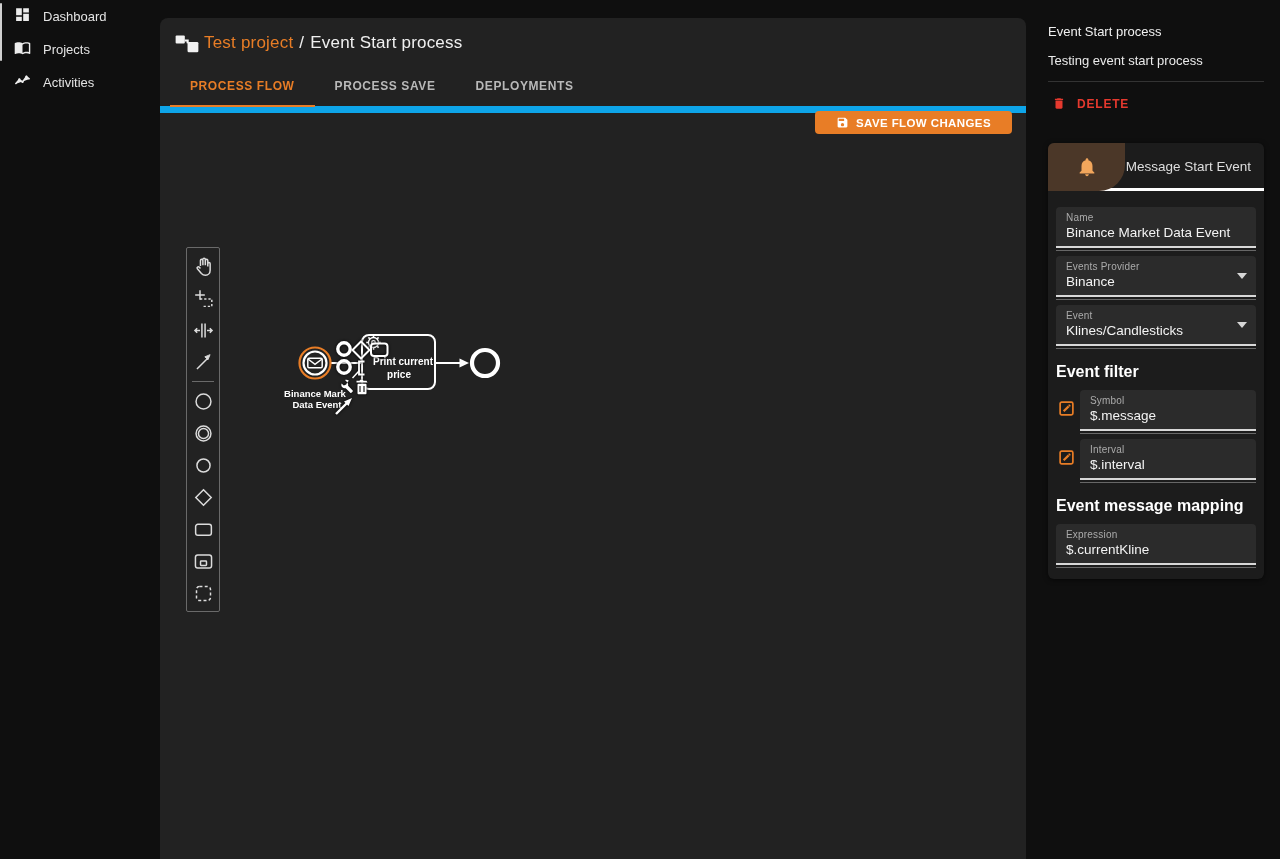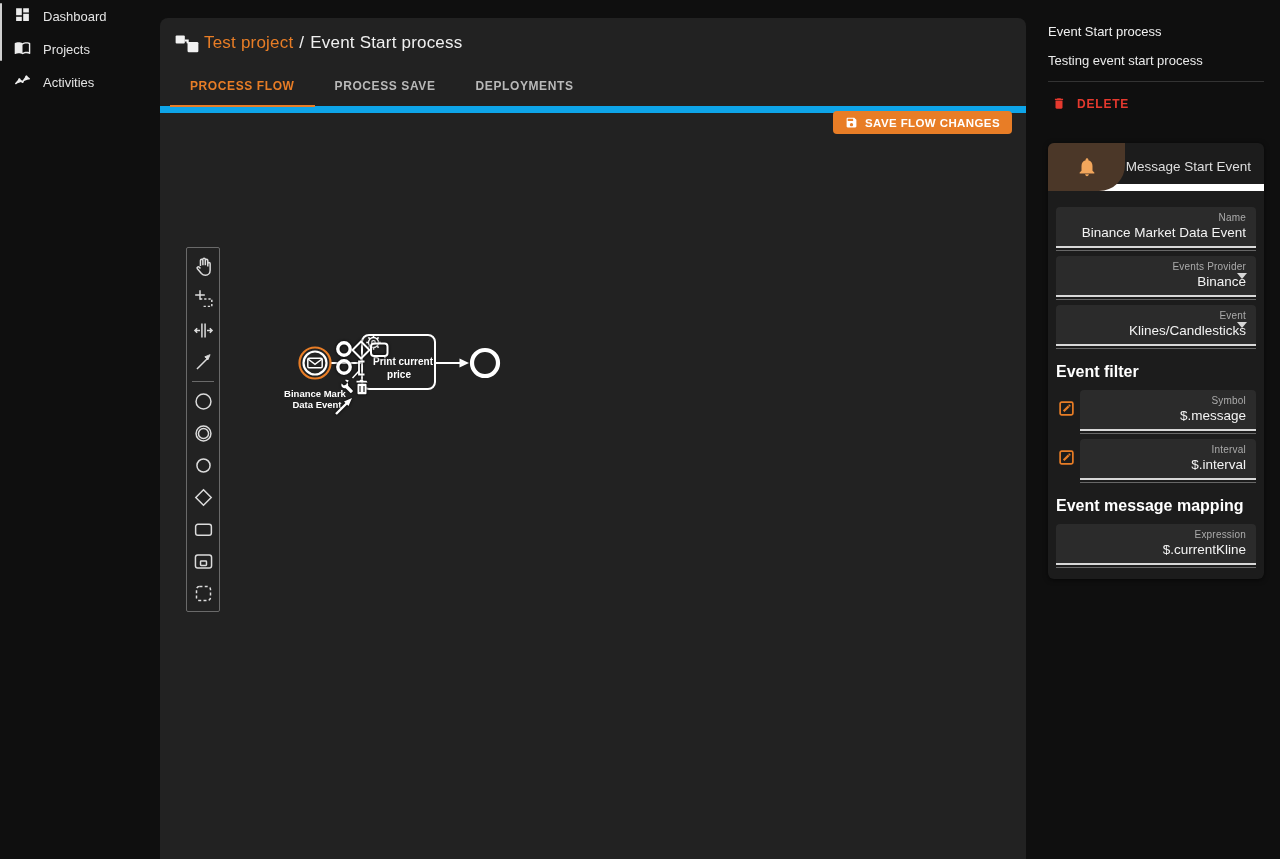--- a/index.html
+++ b/index.html
@@ -27,21 +27,21 @@
 
   .tabs { display:flex; padding-left:10px; border-bottom:7px solid #0ea5e9; margin-top:6px; }
   .tab { padding:13px 20px 13px; font-size:12px; font-weight:700; letter-spacing:.6px;
     color:#b9b9b9; position:relative; cursor:pointer; white-space:nowrap; }
   .tab.active { color:#e87d26; }
   .tab.active::after { content:""; position:absolute; left:0; right:0; bottom:-1px; height:2px; background:#e87d26; }
 
   .canvas { position:absolute; left:0; top:97px; right:0; bottom:0; }
 
   .save-btn { position:absolute; top:93px; right:14px; height:23px; display:flex; align-items:center; gap:7px;
-    background:#e87d26; border:none; border-radius:4px; padding:0 12px; cursor:pointer;
+    background:#e87d26; border:none; border-radius:4px; padding:0 21px; cursor:pointer;
     color:#fff; font-size:11.5px; font-weight:700; letter-spacing:.4px; font-family:inherit; }
   .save-btn svg { width:13px; height:13px; fill:#fff; }
 
   
   .palette { position:absolute; left:26px; top:132px; width:34px; background:#222;
     border:1px solid #6a6a6a; border-radius:2px; padding:2px 0; }
   .pal-tool { width:32px; height:32px; display:flex; align-items:center; justify-content:center; cursor:pointer; }
   .pal-tool svg { width:21px; height:21px; stroke:#dcdcdc; fill:none; stroke-width:1.7; }
   .pal-sep { height:1px; background:#6a6a6a; margin:3px 5px; }
 
@@ -52,30 +52,30 @@
   .rp-name { font-size:13px; font-weight:500; color:#f0f0f0; padding:24px 16px 0 22px; }
   .rp-desc { font-size:13px; color:#eaeaea; padding:14px 16px 0 22px; }
   .rp-divider { height:1px; background:#333; margin:13px 16px 0 22px; }
   .delete-btn { display:flex; align-items:center; gap:11px; margin:8px 0 0 26px; padding:6px 8px 6px 0;
     background:none; border:none; cursor:pointer; color:#e5392e; font-size:12px; font-weight:700;
     letter-spacing:.8px; font-family:inherit; }
   .delete-btn svg { width:14px; height:15px; fill:#e5392e; }
 
   .props-card { position:absolute; left:22px; top:143px; width:216px; background:#1c1c1c;
     border-radius:6px; box-shadow:0 1px 5px rgba(0,0,0,.6); padding-bottom:11px; }
-  .props-header { position:relative; height:48px; border-bottom:7px solid #ffffff; }
+  .props-header { position:relative; height:48px; border-bottom:3px solid #ffffff; }
   .props-avatar { position:absolute; left:0; top:0; width:77px; height:48px; background:#4b3728;
     border-radius:6px 0 26px 0; display:flex; align-items:center; justify-content:center; }
   .props-avatar svg { width:22px; height:22px; fill:#f2a65c; }
   .props-title { position:absolute; right:13px; top:0; line-height:48px; font-size:13.5px; color:#dedede; }
 
   .props-body { padding:16px 8px 0 8px; }
   .field-wrap { margin-bottom:5px; }
   .field { background:#2b2b2b; border-radius:4px 4px 0 0; padding:5px 10px 4px;
-    border-bottom:2px solid #d8d8d8; position:relative; cursor:text;text-align:right; }
+    border-bottom:2px solid #d8d8d8; position:relative; cursor:text; }
   .field-sub { height:1px; background:#676767; margin-top:2px; }
   .f-label { font-size:10px; color:#ababab; letter-spacing:.2px; margin-bottom:1px; }
   .f-value { font-size:13.5px; color:#f3f3f3; line-height:18px; white-space:nowrap; overflow:hidden; }
   .field.select { cursor:pointer; }
   .sel-arrow { position:absolute; right:9px; top:17px; width:0; height:0;
     border-left:5px solid transparent; border-right:5px solid transparent; border-top:6px solid #d6d6d6; }
 
   .section-h { font-size:16px; font-weight:700; color:#fff; margin:14px 0 9px 0; }
   .icon-row { display:flex; align-items:flex-start; margin-bottom:5px; }
   .edit-ico { width:17px; height:17px; margin:10px 5px 0 2px; cursor:pointer; flex:none; }

